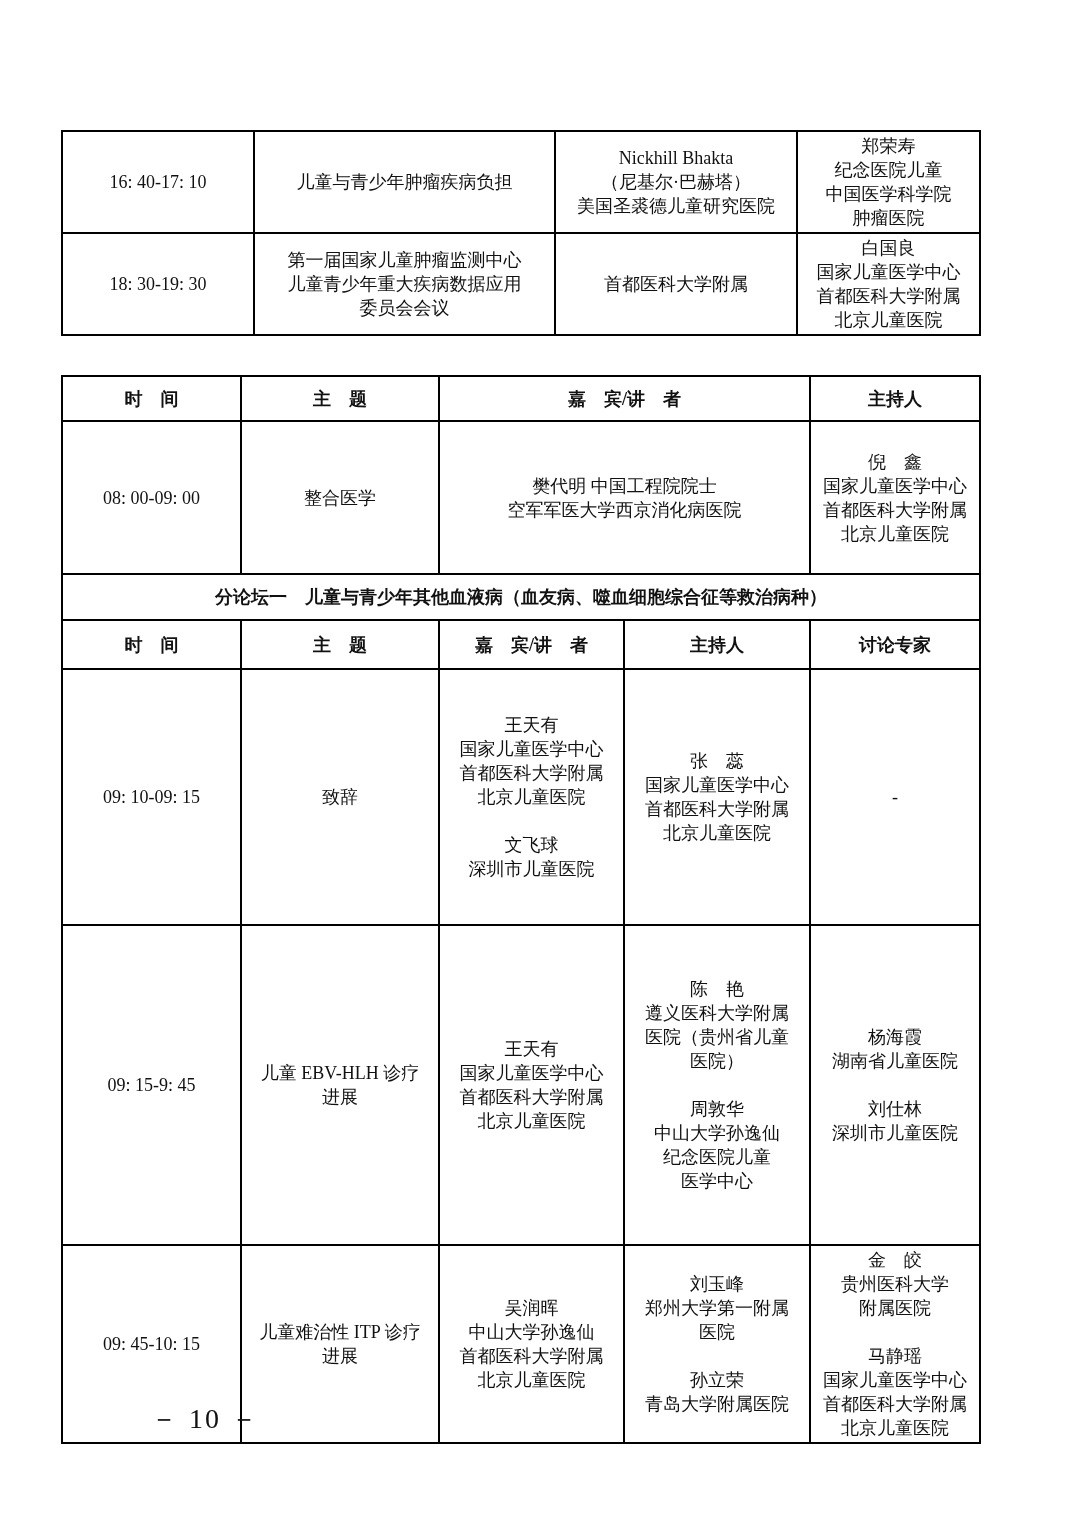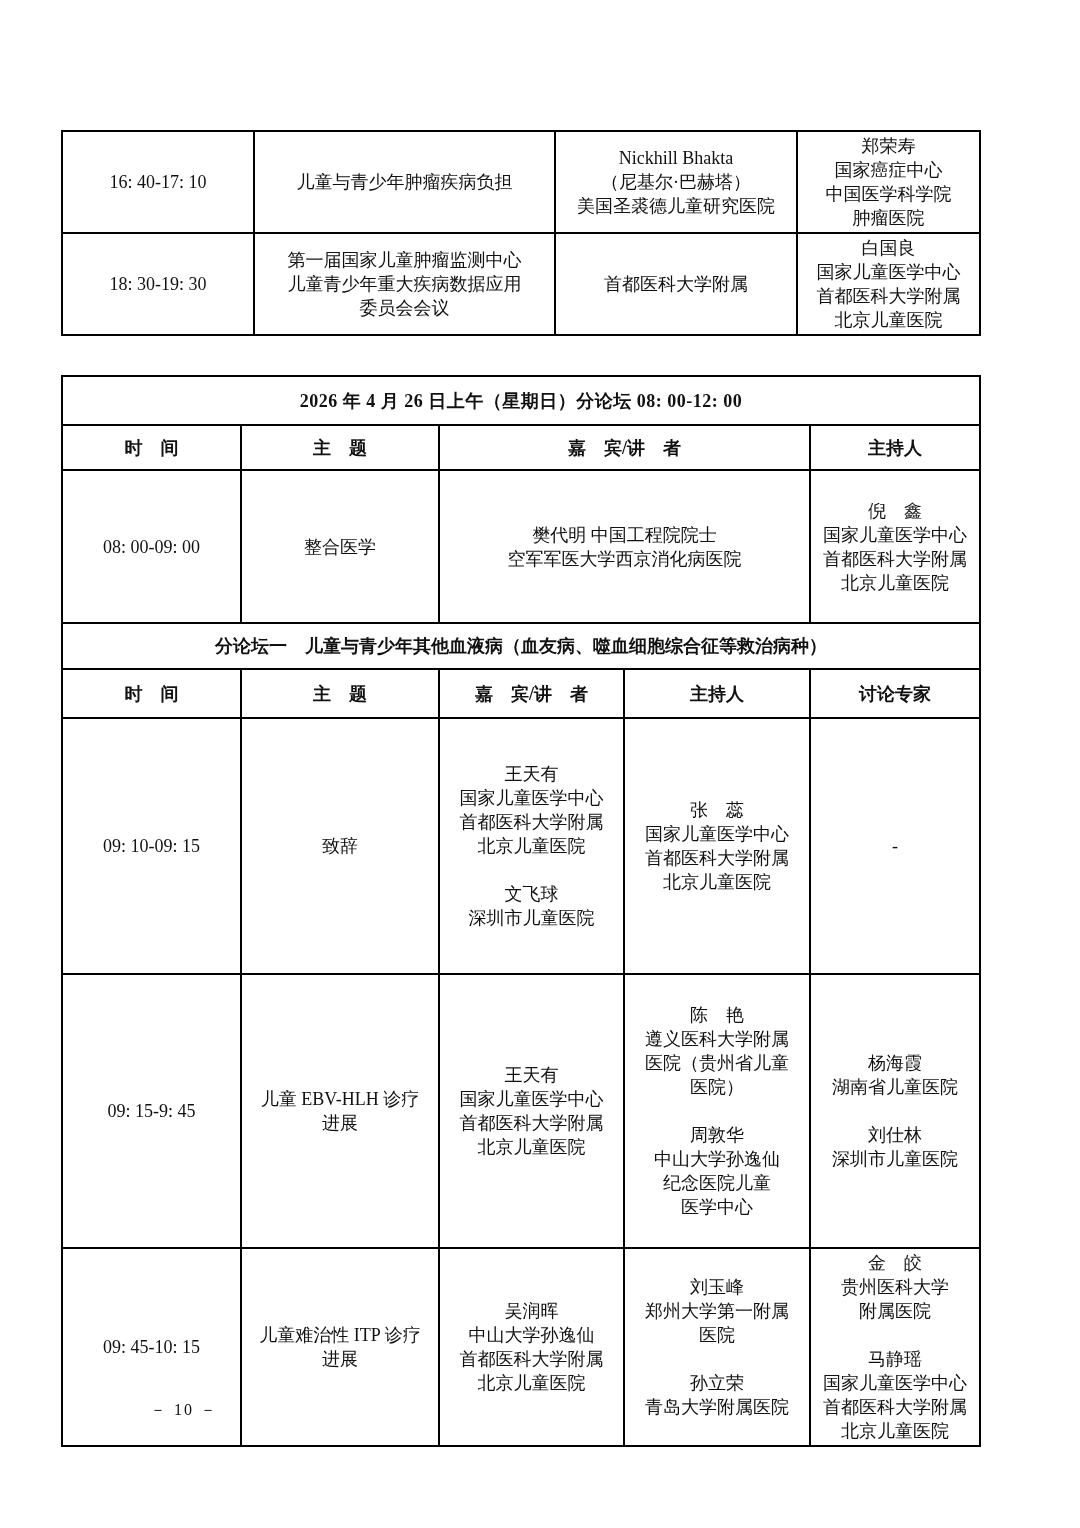--- a/index.html
+++ b/index.html
@@ -33,21 +33,21 @@
   .t1 { left: 61px; top: 130px; width: 918px; }
   .t2 { left: 61px; top: 375px; width: 918px; }
 
   td.title-cell   { font-weight: bold; font-size: 21px; letter-spacing: 0.5px; }
   td.header-cell  { font-weight: bold; font-size: 19px; }
   td.subforum-cell{ font-weight: bold; font-size: 19px; }
 
   .page-number {
     position: absolute;
     left: 150px; top: 1400px;
-    font-size: 16px;
+    font-size: 28px;
     letter-spacing: 2px;
     color: var(--text);
   }
 </style>
 </head>
 <body>
 
 <div class="page">
 
   <table class="tbl t1">
@@ -58,21 +58,21 @@
         <col style="width:183px">
     </colgroup>
     <tbody>
       <tr>
         <td style="height:96px">16: 40-17: 10</td>
         <td>儿童与青少年肿瘤疾病负担</td>
         <td>Nickhill Bhakta
 （尼基尔·巴赫塔）
 美国圣裘德儿童研究医院</td>
         <td>郑荣寿
-国家癌症中心
+纪念医院儿童
 中国医学科学院
 肿瘤医院</td>
       </tr>
       <tr>
         <td style="height:96px">18: 30-19: 30</td>
         <td>第一届国家儿童肿瘤监测中心
 儿童青少年重大疾病数据应用
 委员会会议</td>
         <td>首都医科大学附属</td>
         <td>白国良
@@ -85,23 +85,20 @@
 
   <table class="tbl t2">
     <colgroup>
       <col style="width:179px">
         <col style="width:198px">
         <col style="width:185px">
         <col style="width:186px">
         <col style="width:170px">
     </colgroup>
     <tbody>
-      <tr>
-        <td colspan="5" class="title-cell" style="height:49px">2026 年 4 月 26 日上午（星期日）分论坛 08: 00-12: 00</td>
-      </tr>
       <tr>
         <td class="header-cell" style="height:45px">时　间</td>
         <td class="header-cell">主　题</td>
         <td class="header-cell" colspan="2">嘉　宾/讲　者</td>
         <td class="header-cell">主持人</td>
       </tr>
       <tr>
         <td style="height:153px">08: 00-09: 00</td>
         <td>整合医学</td>
         <td colspan="2">樊代明 中国工程院院士
@@ -131,21 +128,21 @@
 
 文飞球
 深圳市儿童医院</td>
         <td>张　蕊
 国家儿童医学中心
 首都医科大学附属
 北京儿童医院</td>
         <td>-</td>
       </tr>
       <tr>
-        <td style="height:274px">09: 15-9: 45</td>
+        <td style="height:320px">09: 15-9: 45</td>
         <td>儿童 EBV-HLH 诊疗
 进展</td>
         <td>王天有
 国家儿童医学中心
 首都医科大学附属
 北京儿童医院</td>
         <td>陈　艳
 遵义医科大学附属
 医院（贵州省儿童
 医院）

